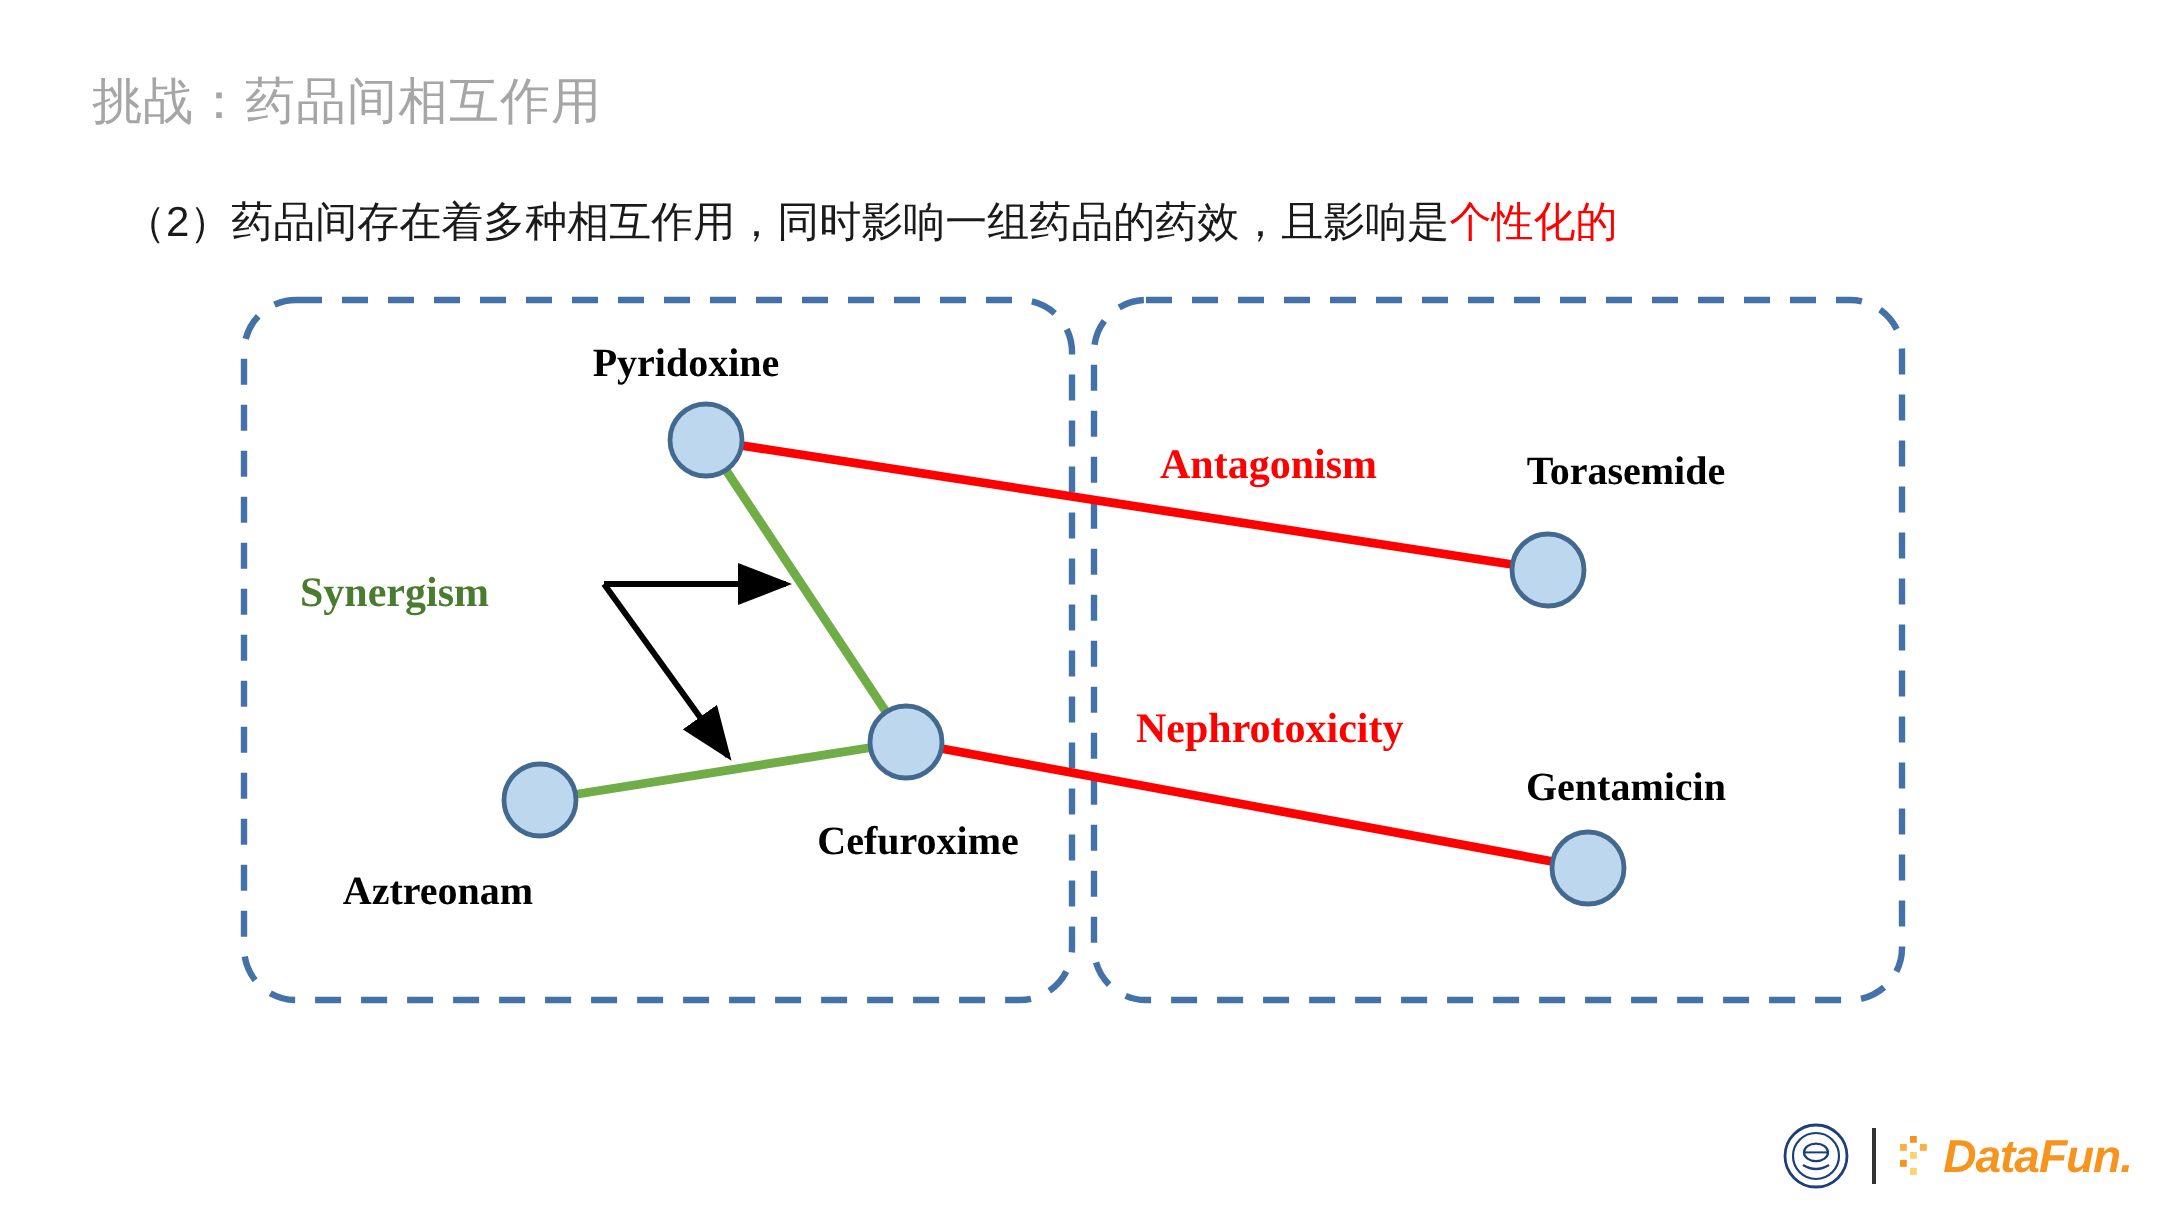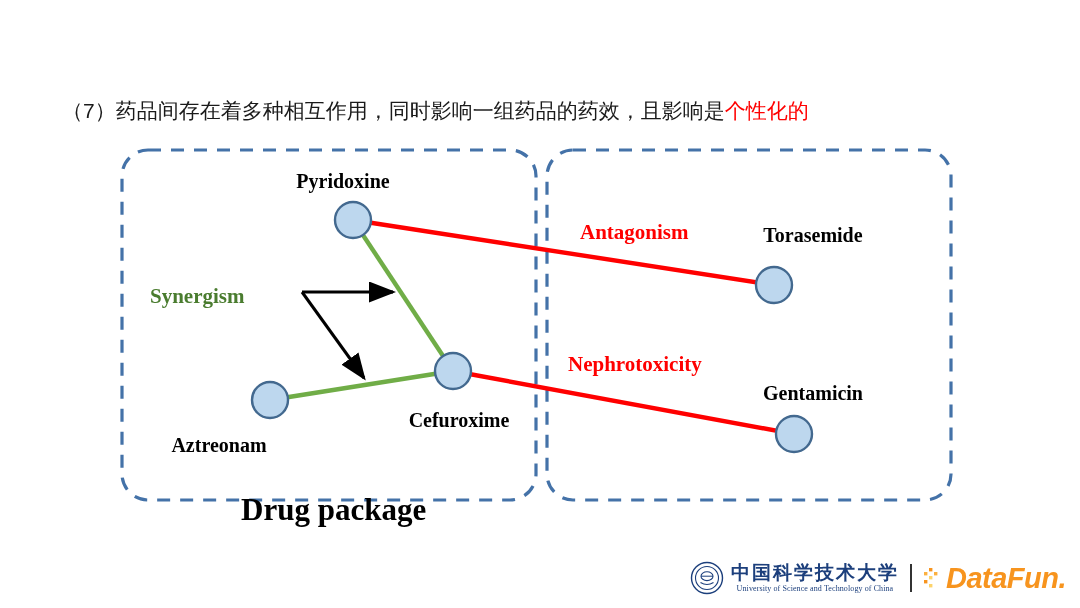--- a/index.html
+++ b/index.html
@@ -118,32 +118,33 @@
   }
   .datafun {
     display: flex;
     align-items: center;
     gap: 3px;
   }
   .datafun-word {
     font-family: "Liberation Sans", sans-serif;
     font-weight: bold;
     font-style: italic;
-    font-size: 29px;
+    font-size: 23px;
     color: #f7941e;
     letter-spacing: -0.5px;
   }
 </style>
 </head>
 <body>
 
 <div class="slide">
 
-
-  <div class="body-line"><span>（7）药品间存在着多种相互作用，同时影响一组药品的药效，且影响是</span><span class="accent">个性化的</span></div>
+  <div class="slide-title">挑战：药品间相互作用</div>
+
+  <div class="body-line"><span>（2）药品间存在着多种相互作用，同时影响一组药品的药效，且影响是</span><span class="accent">个性化的</span></div>
 
   <div class="figure">
     <svg width="1080" height="410" viewBox="0 0 1080 410" xmlns="http://www.w3.org/2000/svg">
       <defs>
         <marker id="arrowhead" markerWidth="9" markerHeight="7" refX="8" refY="3.5" orient="auto">
           <polygon points="0 0, 9 3.5, 0 7" fill="#000000"></polygon>
         </marker>
       </defs>
 
       <g>
@@ -172,35 +173,30 @@
       <text class="node-label" x="459" y="297" text-anchor="middle">Cefuroxime</text>
       <text class="node-label" x="813" y="112" text-anchor="middle">Torasemide</text>
       <text class="node-label" x="813" y="270" text-anchor="middle">Gentamicin</text>
 
       <text class="edge-label green" x="150" y="173" text-anchor="start">Synergism</text>
       <text class="edge-label red" x="580" y="109" text-anchor="start">Antagonism</text>
       <text class="edge-label red" x="568" y="241" text-anchor="start">Nephrotoxicity</text>
     </svg>
   </div>
 
-  <div class="caption caption-left">Drug package</div>
 
   <div class="footer">
     <div class="ustc">
       <svg width="34" height="34" viewBox="0 0 34 34">
         <circle cx="17" cy="17" r="15.5" fill="none" stroke="#1c3f7c" stroke-width="1.4"></circle>
         <circle cx="17" cy="17" r="11.5" fill="none" stroke="#1c3f7c" stroke-width="1.1"></circle>
         <ellipse cx="17" cy="15.2" rx="6" ry="4.4" fill="none" stroke="#1c3f7c" stroke-width="1.1"></ellipse>
         <line x1="11" y1="15.2" x2="23" y2="15.2" stroke="#1c3f7c" stroke-width="1"></line>
         <path d="M 10.5 21.5 Q 17 25.5 23.5 21.5" fill="none" stroke="#1c3f7c" stroke-width="1.2"></path>
       </svg>
-      <div class="ustc-text">
-        <div class="ustc-cn">中国科学技术大学</div>
-        <div class="ustc-en">University of Science and Technology of China</div>
-      </div>
     </div>
     <div class="divider"></div>
     <div class="datafun">
       <svg width="20" height="26" viewBox="0 0 20 26">
         <rect x="1" y="7" width="3.4" height="3.4" fill="#fbb040"></rect>
         <rect x="6" y="3" width="3.4" height="3.4" fill="#f7941e"></rect>
         <rect x="6" y="11" width="3.4" height="3.4" fill="#fdd36a"></rect>
         <rect x="1" y="15" width="3.4" height="3.4" fill="#f7941e"></rect>
         <rect x="11" y="7" width="3.4" height="3.4" fill="#fbb040"></rect>
         <rect x="6" y="19" width="3.4" height="3.4" fill="#fdd36a"></rect>

